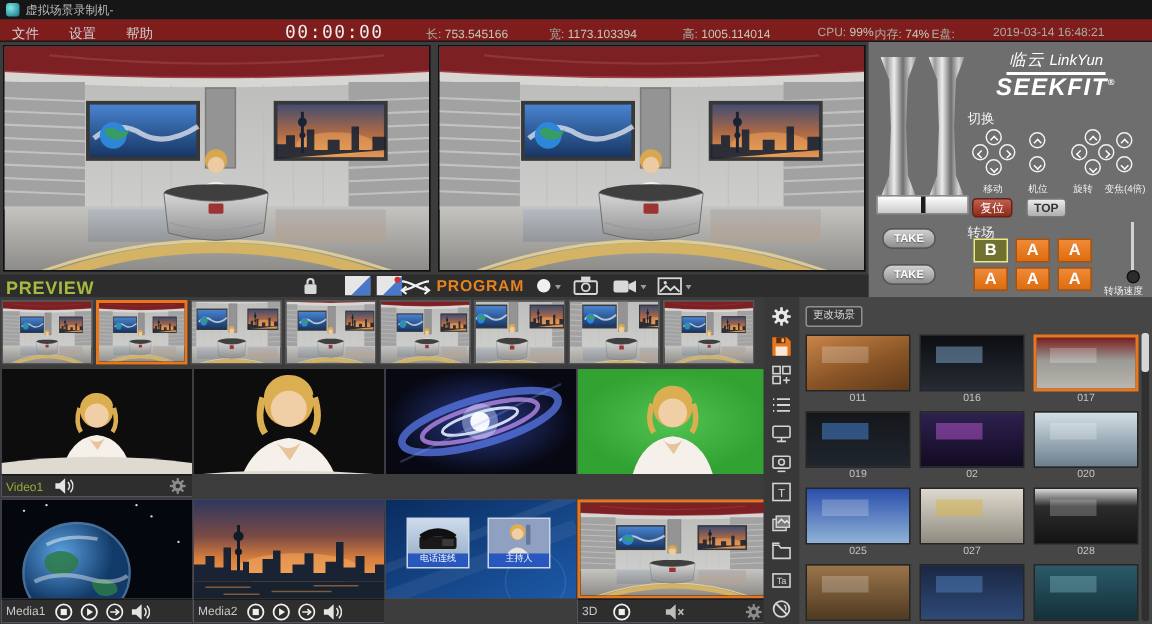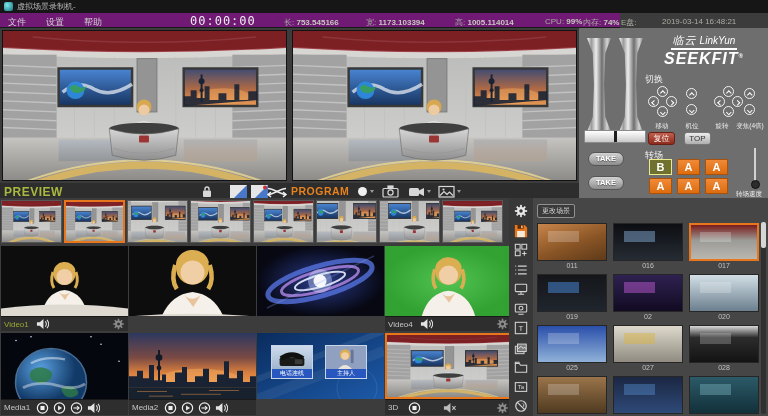--- a/index.html
+++ b/index.html
@@ -2,25 +2,25 @@
 <html><head>
 <meta charset="utf-8">
 <style>
   *{margin:0;padding:0;box-sizing:border-box}
   html,body{width:768px;height:416px;overflow:hidden}
   body{position:relative;background:#3c3c3c;font-family:"Liberation Sans","DejaVu Sans",sans-serif;color:#ccc}
   
   .titlebar{position:absolute;left:0;top:0;width:768px;height:13px;background:#161616;display:flex;align-items:center;gap:4px;padding-left:4px}
   .app-ico{width:9px;height:9px;border-radius:2px;background:radial-gradient(circle at 35% 35%,#7fe9e9,#12707f)}
   .title-text{font-size:8px;color:#b9b9b9;white-space:nowrap}
-  .menubar{position:absolute;left:0;top:13px;width:620px;height:15px;background:#701a75;border-bottom:1px solid #191919}
+  .menubar{position:absolute;left:0;top:13px;width:768px;height:15px;background:#7f1d1d;border-bottom:1px solid #191919}
   .mi{position:absolute;top:3px;font-size:9px;color:#cfcfcf;cursor:default}
   .timecode{position:absolute;left:190px;top:1px;font-family:"DejaVu Sans Mono","Liberation Mono",monospace;font-size:12px;letter-spacing:1px;color:#ececec}
   .stat{position:absolute;top:4px;font-size:8px;color:#a9aca2;white-space:nowrap}
-  .stat b{font-weight:bold;color:#c4c8bc}
+  .stat b{font-weight:normal;color:#c4c8bc}
   
   .monitor{position:absolute;top:30px;width:285px;height:151px;background:#1c1c1c;border:1px solid #121212}
   .art{position:absolute;left:0;top:0;right:0;bottom:0;overflow:hidden}
   .art svg{display:block;width:100%;height:100%}
   
   .panel{position:absolute;left:579px;top:28px;width:189px;height:170px;background:#6e6e6e}
   .tb-bar{position:absolute;top:10px;width:24px;height:94px;background:linear-gradient(90deg,#f8f8f8 0%,#9a9a9a 18%,#ececec 38%,#6f6f6f 62%,#d4d4d4 84%,#8a8a8a 100%);clip-path:polygon(0 0,100% 0,76% 16%,71% 50%,76% 84%,100% 100%,0 100%,24% 84%,29% 50%,24% 16%)}
   .tb-handle{position:absolute;left:5px;top:102px;width:62px;height:13px;background:linear-gradient(#ffffff,#c9c9c9);border:1px solid #8a8a8a;border-radius:1px}
   .tb-handle::after{content:"";position:absolute;left:29px;top:0;bottom:0;width:3px;background:#1d1d1d}
   .pbtn{position:absolute;width:36px;height:14px;border:1px solid #565656;border-radius:7px;background:linear-gradient(#d2d2d2,#8d8d8d);color:#fff;font-size:7.5px;font-weight:bold;text-align:center;line-height:12px;text-shadow:0 1px 1px #555}
@@ -30,21 +30,21 @@
   .logo .en{font-size:10px;margin-left:3px}
   .logo .l2{font-size:16px;font-weight:bold;letter-spacing:1px;margin-top:1px}
   .logo .reg{font-size:6px;vertical-align:super}
   .plabel{position:absolute;font-size:9px;color:#f2f2f2}
   .pad{position:absolute;top:58px;height:32px}
   .pc{position:absolute;width:11px;height:11px;border:1px solid #f2f2f2;border-radius:50%}
   .ch{position:absolute;left:3px;top:3.6px;width:3.6px;height:3.6px;border-left:1.3px solid #fff;border-top:1.3px solid #fff}
   .pad-lab{position:absolute;top:94px;font-size:6.5px;color:#efefef;text-align:center;white-space:nowrap}
   .sbtn{position:absolute;top:104px;width:27px;height:13px;border-radius:3px;font-size:8px;text-align:center;line-height:12px}
   .sbtn.reset{background:linear-gradient(#c2604e,#8c2a1c);border:1px solid #6a2016;color:#fff}
-  .sbtn.top{background:linear-gradient(#ececec,#aeaeae);border:1px solid #777;color:#333;font-weight:normal}
+  .sbtn.top{background:linear-gradient(#ececec,#aeaeae);border:1px solid #777;color:#333;font-weight:bold}
   .tgrid-btn{position:absolute;width:23px;height:16px;background:linear-gradient(#f08a38,#dd6c0e);border:1px solid #a9520c;color:#fff;font-weight:bold;font-size:11px;text-align:center;line-height:15px}
   .tgrid-btn.sel{background:#71712f;border:1px solid #e9e98f}
   .vslider{position:absolute;left:175px;top:120px;width:2px;height:40px;background:#d2d2d2}
   .vslider .knob{position:absolute;left:-3.5px;top:32px;width:9px;height:9px;border-radius:50%;background:#2c2c2c;border:1px solid #111}
   .speed-lab{position:absolute;left:150px;top:162px;width:40px;font-size:6.5px;color:#f0f0f0;text-align:center}
   
   .busbar{position:absolute;left:0;top:183px;width:579px;height:15px;background:#2d2d2d}
   .busbar .pvw{position:absolute;left:4px;top:2px;font-size:12px;font-weight:bold;letter-spacing:.5px;color:#a9b93f}
   .busbar .pgm{position:absolute;left:291px;top:2px;font-size:10.5px;font-weight:bold;letter-spacing:.5px;color:#e8821e}
   .bicon{position:absolute;top:1px;width:17px;height:13px}
@@ -1190,41 +1190,20 @@
     <circle cx="63.5" cy="31" r="8" fill="#f0cfa6"></circle>
     <path d="M52.5,27 a11,10 0 0 1 22,-2 q-11,-6 -22,2" fill="#dcae52"></path>
     <path d="M52,26 q-3,10 1,16 M75,26 q3,10 -1,16" stroke="#dcae52" stroke-width="3" fill="none"></path>
     <path d="M40,70 Q45,46 63.5,44 Q82,46 87,70 Z" fill="#f5f1ea"></path>
     <path d="M58,46 q5,5 11,0 l-5,8 z" fill="#e7c49c"></path>
 
   </g>
         </svg>
       </div>
     </div>
-  <div class="cell-bar">
-    <span class="cname st-idle">Video4</span>
-    <span class="cicon">
-        <svg viewBox="0 0 14 12">
-          <path d="M1,4 h3 l4,-3.5 v11 L4,8 H1 Z" fill="#e4e4e4"></path>
-          <path d="M10,3.2 q2.4,2.8 0,5.6 M11.8,1.6 q3.8,4.4 0,8.8" stroke="#e4e4e4" stroke-width="1.1" fill="none"></path>
-        </svg>
-      </span>
-    <span class="cicon push">
-        <svg viewBox="0 0 16 16">
-          <g fill="#8c8c8c">
-            <rect x="7" y="1" width="2" height="14"></rect>
-            <rect x="7" y="1" width="2" height="14" transform="rotate(45 8 8)"></rect>
-            <rect x="7" y="1" width="2" height="14" transform="rotate(90 8 8)"></rect>
-            <rect x="7" y="1" width="2" height="14" transform="rotate(135 8 8)"></rect>
-            <circle cx="8" cy="8" r="4.6"></circle>
-          </g>
-          <circle cx="8" cy="8" r="2" fill="#2e2e2e"></circle>
-        </svg>
-      </span>
-  </div>
 </div>
 
 <div class="cell" style="left:1px;top:333px">
   <div class="cell-img" style="height:66px">
       <div class="art">
         <svg viewBox="0 0 127 70" preserveAspectRatio="none">
   <defs>
             <radialGradient id="g14e" cx=".35" cy=".3">
               <stop offset="0" stop-color="#5aa0e0"></stop>
               <stop offset="1" stop-color="#123a68"></stop>

